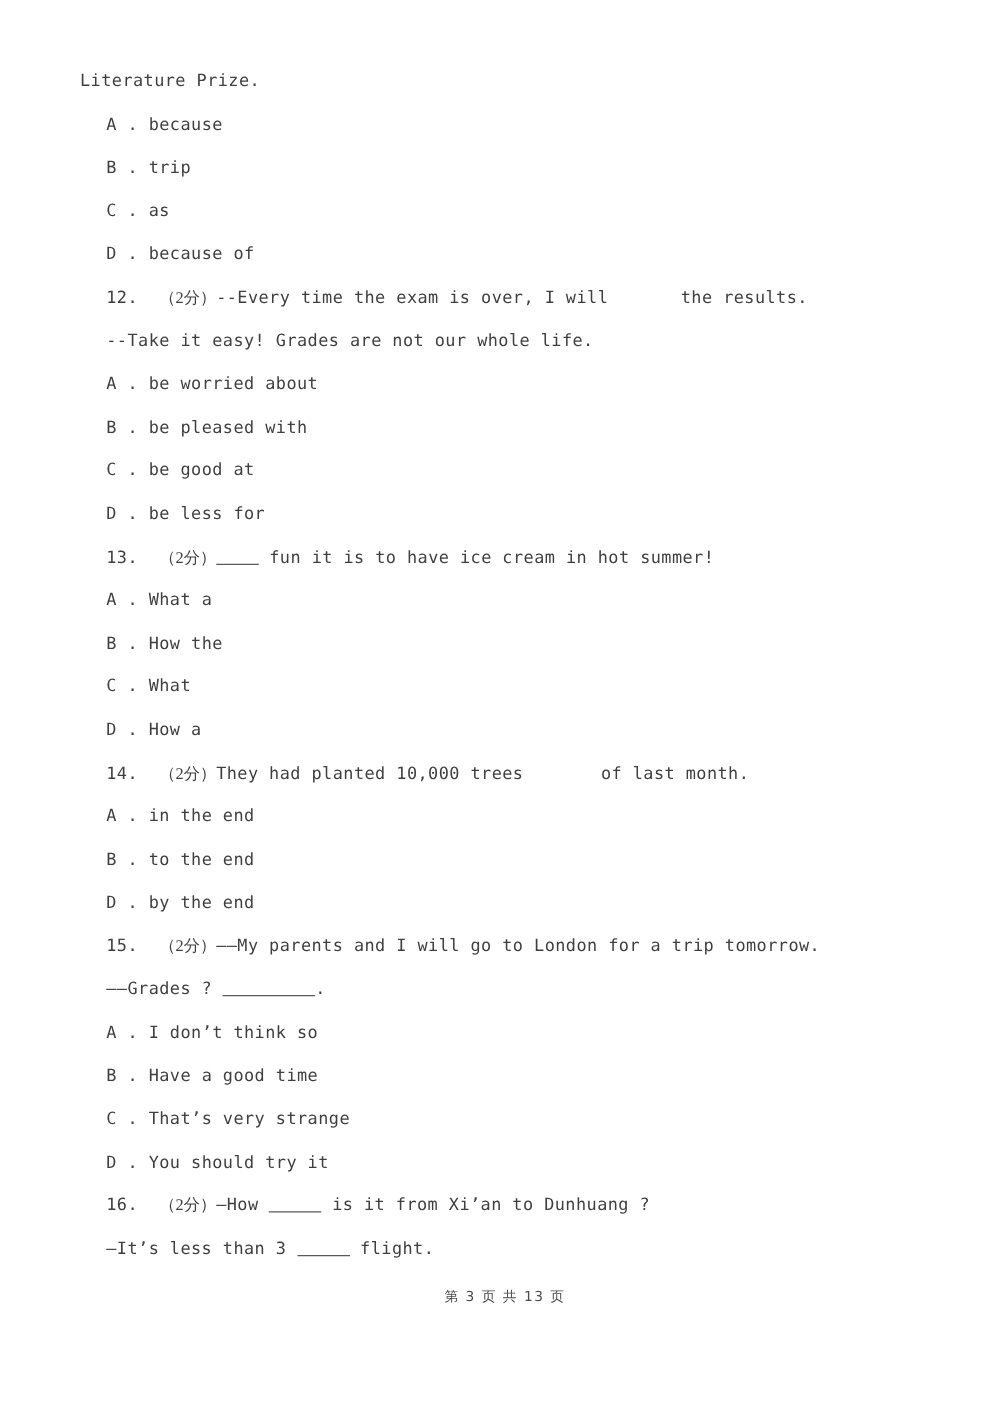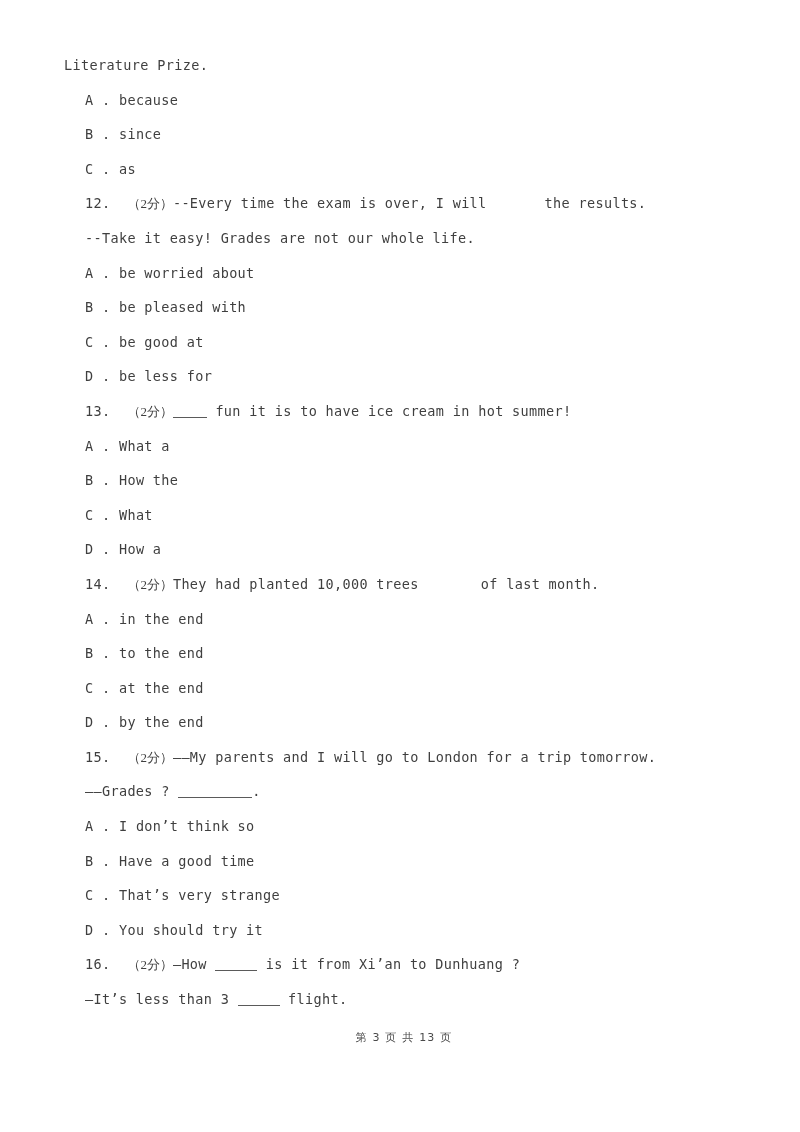--- a/index.html
+++ b/index.html
@@ -76,40 +76,40 @@
   }
 </style>
 </head>
 <body>
 
 <div class="page">
 
   <div class="line flush">Literature Prize.</div>
 
   <div class="line opt"><span class="optletter">A</span><span> . </span><span>because</span></div>
-  <div class="line opt"><span class="optletter">B</span><span> . </span><span>since</span></div>
+  <div class="line opt"><span class="optletter">B</span><span> . </span><span>trip</span></div>
   <div class="line opt"><span class="optletter">C</span><span> . </span><span>as</span></div>
+  <div class="line opt"><span class="optletter">D</span><span> . </span><span>because of</span></div>
 
   <div class="line opt"><span class="qnum">12.</span><span>&nbsp;&nbsp;</span><span class="score">（2分）</span><span>--Every time the exam is over, I will</span><span class="gap-blank"></span><span>the results.</span></div>
   <div class="line opt">--Take it easy! Grades are not our whole life.</div>
   <div class="line opt"><span class="optletter">A</span><span> . </span><span>be worried about</span></div>
   <div class="line opt"><span class="optletter">B</span><span> . </span><span>be pleased with</span></div>
   <div class="line opt"><span class="optletter">C</span><span> . </span><span>be good at</span></div>
   <div class="line opt"><span class="optletter">D</span><span> . </span><span>be less for</span></div>
 
   <div class="line opt"><span class="qnum">13.</span><span>&nbsp;&nbsp;</span><span class="score">（2分）</span><span class="ul-blank w-short"></span><span>&nbsp;</span><span>fun it is to have ice cream in hot summer!</span></div>
   <div class="line opt"><span class="optletter">A</span><span> . </span><span>What a</span></div>
   <div class="line opt"><span class="optletter">B</span><span> . </span><span>How the</span></div>
   <div class="line opt"><span class="optletter">C</span><span> . </span><span>What</span></div>
   <div class="line opt"><span class="optletter">D</span><span> . </span><span>How a</span></div>
 
   <div class="line opt"><span class="qnum">14.</span><span>&nbsp;&nbsp;</span><span class="score">（2分）</span><span>They had planted 10,000 trees</span><span class="gap-blank wide"></span><span>of last month.</span></div>
   <div class="line opt"><span class="optletter">A</span><span> . </span><span>in the end</span></div>
   <div class="line opt"><span class="optletter">B</span><span> . </span><span>to the end</span></div>
-  <div class="line opt"><span class="optletter">C</span><span> . </span><span>at the end</span></div>
   <div class="line opt"><span class="optletter">D</span><span> . </span><span>by the end</span></div>
 
   <div class="line opt"><span class="qnum">15.</span><span>&nbsp;&nbsp;</span><span class="score">（2分）</span><span>——My parents and I will go to London for a trip tomorrow.</span></div>
   <div class="line opt"><span>——Grades ? </span><span class="ul-blank w-long"></span><span>.</span></div>
   <div class="line opt"><span class="optletter">A</span><span> . </span><span>I don’t think so</span></div>
   <div class="line opt"><span class="optletter">B</span><span> . </span><span>Have a good time</span></div>
   <div class="line opt"><span class="optletter">C</span><span> . </span><span>That’s very strange</span></div>
   <div class="line opt"><span class="optletter">D</span><span> . </span><span>You should try it</span></div>
 
   <div class="line opt"><span class="qnum">16.</span><span>&nbsp;&nbsp;</span><span class="score">（2分）</span><span>—How </span><span class="ul-blank w-mid"></span><span> is it from Xi’an to Dunhuang ?</span></div>

